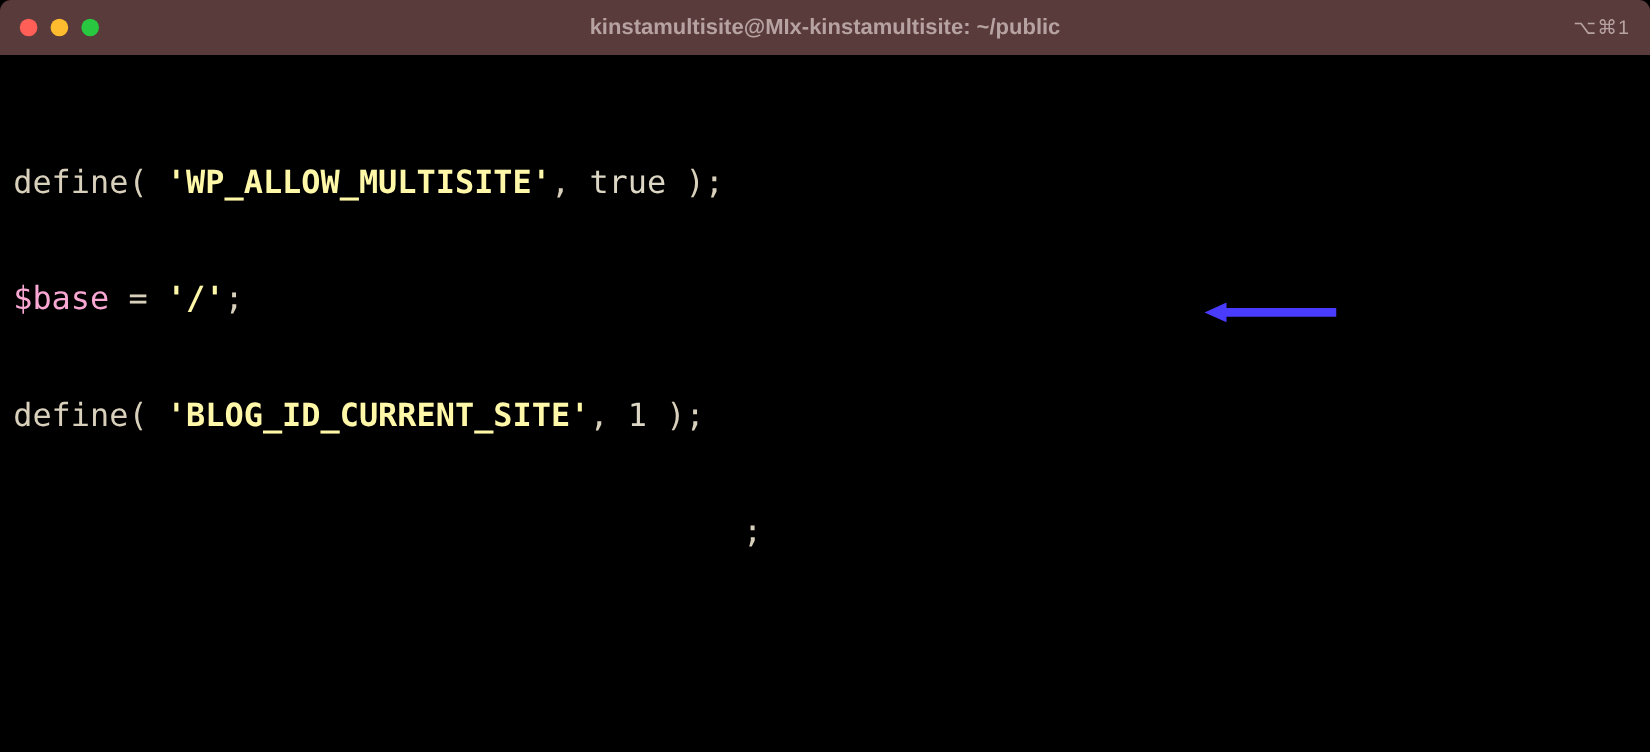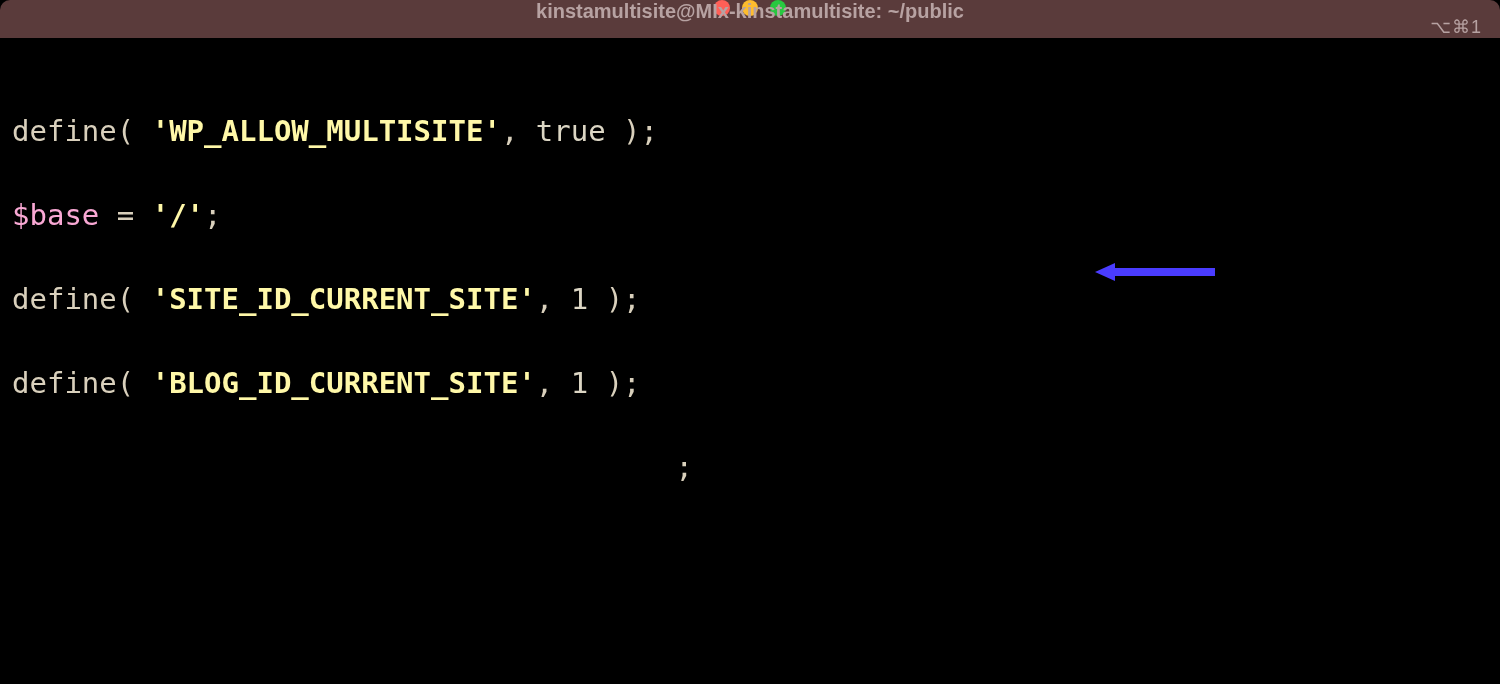--- a/index.html
+++ b/index.html
@@ -18,23 +18,22 @@
     overflow: hidden;
     display: flex;
     flex-direction: column;
     background: #000;
   }
   .titlebar {
     height: 50px;
     background: #5a3b3b;
     display: flex;
     align-items: center;
-    padding: 0 18px;
+    padding: 16px 18px;
     position: relative;
-    flex-direction: column;
   }
   .traffic-lights {
     display: flex;
     gap: 12px;
     align-items: center;
   }
   .circle {
     width: 16px;
     height: 16px;
     border-radius: 50%;
@@ -69,21 +68,21 @@
     white-space: pre;
     position: relative;
   }
   
   .fn     { color: #d9d0bc; }        
   .str    { color: #fff8a8; font-weight: 600; } 
   .kw     { color: #dcd6c4; }        
   .var    { color: #f9a8d4; }        
   .num    { color: #dcd6c4; }        
   .punct  { color: #d9d0bc; }
-  .line   { display: block; } 
+  .line   { display: block; margin-top: 22px; } 
   .arrow {
     position: absolute;
     top: 170px;
     left: 990px;
     width: 120px;
     height: 18px;
     pointer-events: none;
   }
   .arrow svg { width: 100%; height: 100%; }
 </style>
@@ -98,21 +97,20 @@
       <div class="circle min-c"></div>
       <div class="circle max-c"></div>
     </div>
     <div class="title">kinstamultisite@MIx-kinstamultisite: ~/public</div>
     <div class="titlebar-right">⌥⌘1</div>
   </div>
 
   <div class="term">
 <span class="line"><span class="fn">define</span><span class="punct">( </span><span class="str">'WP_ALLOW_MULTISITE'</span><span class="punct">, </span><span class="kw">true</span><span class="punct"> );</span></span>
 <span class="line"><span class="var">$base</span><span class="punct"> = </span><span class="str">'/'</span><span class="punct">;</span></span>
-<span class="line"><span class="fn">define</span><span class="punct">( </span><span class="str">'SITE_ID_CURRENT_SITE'</span><span class="punct">, </span><span class="num">1</span><span class="punct"> );</span></span>
 <span class="line"><span class="fn">define</span><span class="punct">( </span><span class="str">'BLOG_ID_CURRENT_SITE'</span><span class="punct">, </span><span class="num">1</span><span class="punct"> );</span></span>
 <span class="line"><span>                                      </span><span class="punct">;</span></span>
 <span class="line"></span>
 
 
 
 
 
 
     <div class="arrow">

